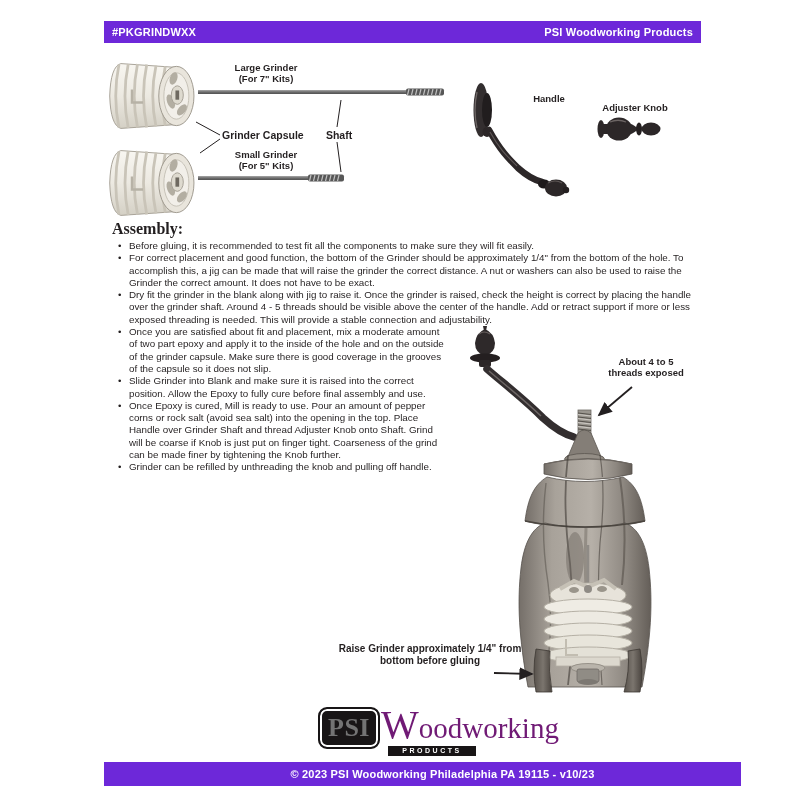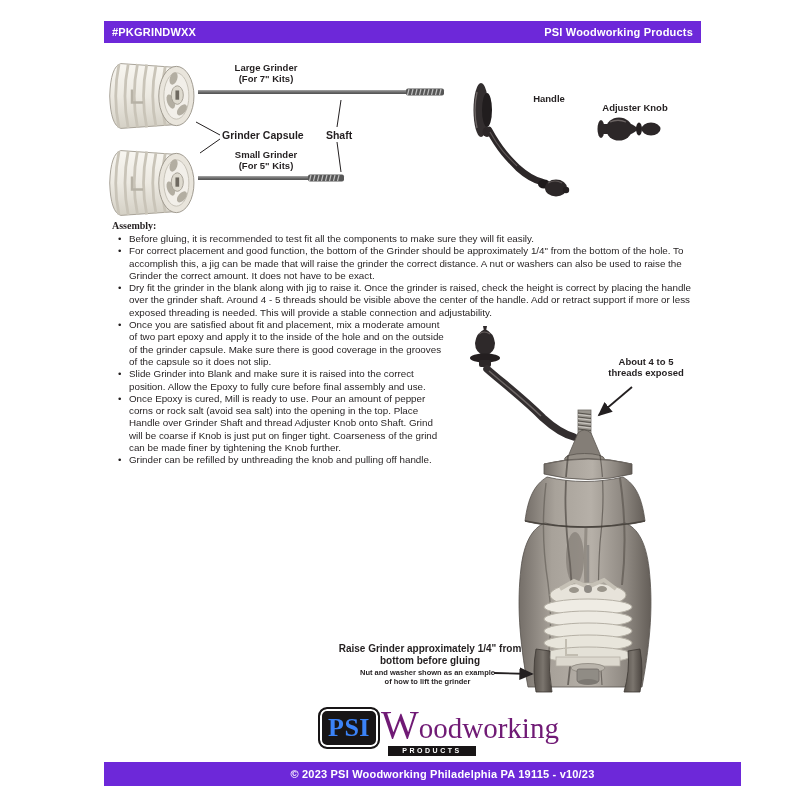--- a/index.html
+++ b/index.html
@@ -10,34 +10,34 @@
   .bar{background:#6d28d9;color:#ffffff;display:flex;align-items:center;
        font-weight:bold;font-size:11px;letter-spacing:.2px;}
   .bar.top{left:104px;top:21px;width:597px;height:22px;justify-content:space-between;padding:0 8px;box-sizing:border-box;}
   .bar.bottom{left:104px;top:762px;width:597px;height:24px;justify-content:center;padding-left:40px;}
   .page-title{left:104px;top:44px;width:597px;text-align:center;font-weight:bold;font-size:11px;}
   
   .plabel{font-weight:bold;font-size:9.5px;line-height:10.5px;text-align:center;}
   .plabel2{font-weight:bold;font-size:10.5px;}
   
   .assembly{left:112px;top:220px;width:590px;}
-  .assembly h3{margin:0 0 2px 0;font-family:"Liberation Serif",serif;font-size:10px;}
+  .assembly h3{margin:0 0 2px 0;font-family:"Liberation Serif",serif;font-size:16px;}
   .assembly ul{margin:0;padding:0;list-style:none;font-size:9.8px;line-height:12.3px;}
   .assembly ul.narrow{width:332px;}
   .assembly li{padding-left:17px;position:relative;}
   .assembly li::before{content:"•";position:absolute;left:6px;}
   
   .fignote{font-weight:bold;text-align:center;line-height:11px;}
   .fignote.threads{left:596px;top:356px;width:100px;font-size:9.5px;}
   .fignote.raise{left:330px;top:643px;width:200px;font-size:10px;line-height:11.5px;}
   .fignote.nut{left:340px;top:669px;width:175px;font-size:7.5px;line-height:8.5px;}
   
   .logo{left:318px;top:705px;width:200px;height:52px;}
   .psi-box{position:absolute;left:0;top:2px;width:58px;height:38px;background:#181516;border:2px solid #181516;
-           border-radius:9px;box-shadow:inset 0 0 0 2px #ffffff;color:#3b82f6;
+           border-radius:9px;box-shadow:inset 0 0 0 2px #ffffff;color:#737373;
            font-family:"Liberation Serif",serif;font-weight:bold;font-size:26px;
            display:flex;align-items:center;justify-content:center;letter-spacing:.5px;}
   .logo-name{position:absolute;left:63px;top:0px;font-family:"Liberation Serif",serif;font-size:29px;color:#701a75;line-height:40px;}
   .logo-name::first-letter{font-size:40px;}
   .logo-products{position:absolute;left:70px;top:41px;width:88px;height:10px;background:#181516;color:#fff;
            font-size:7px;font-weight:bold;letter-spacing:2.5px;text-align:center;line-height:10px;}
 </style>
 </head>
 <body>
 
@@ -294,24 +294,20 @@
   </div>
 
   <div class="abs fignote threads">
     <div>About 4 to 5</div>
     <div>threads exposed</div>
   </div>
   <div class="abs fignote raise">
     <div>Raise Grinder approximately 1/4" from</div>
     <div>bottom before gluing</div>
   </div>
-  <div class="abs fignote nut">
-    <div>Nut and washer shown as an example</div>
-    <div>of how to lift the grinder</div>
-  </div>
 
   <div class="abs logo">
     <div class="psi-box">PSI</div>
     <div class="logo-name">Woodworking</div>
     <div class="logo-products">PRODUCTS</div>
   </div>
 
   <div class="abs bar bottom">
     <span>© 2023 PSI Woodworking Philadelphia PA 19115 - v10/23</span>
   </div>

